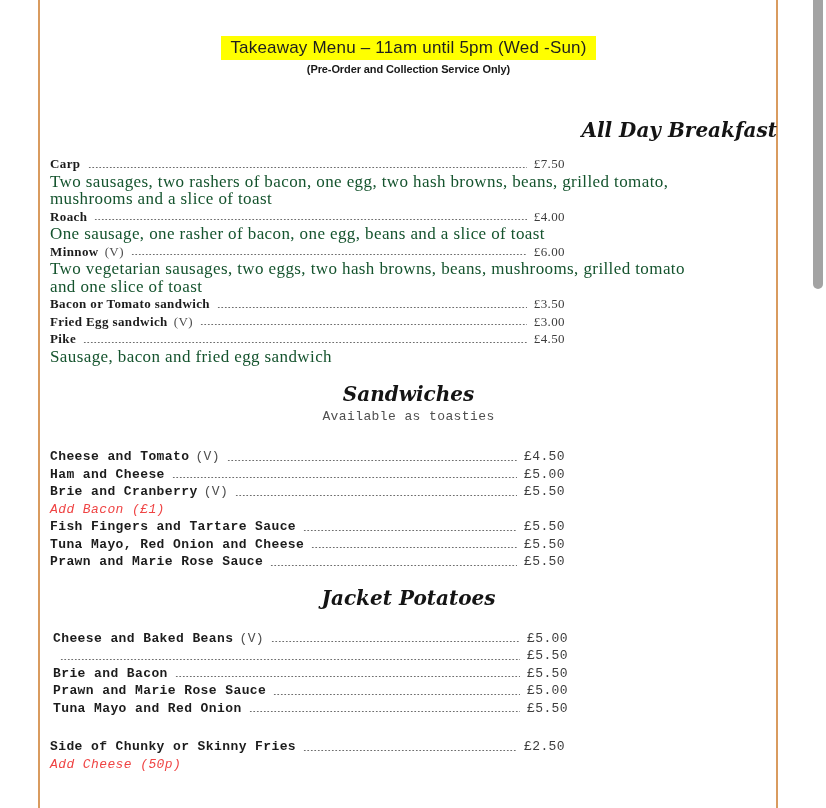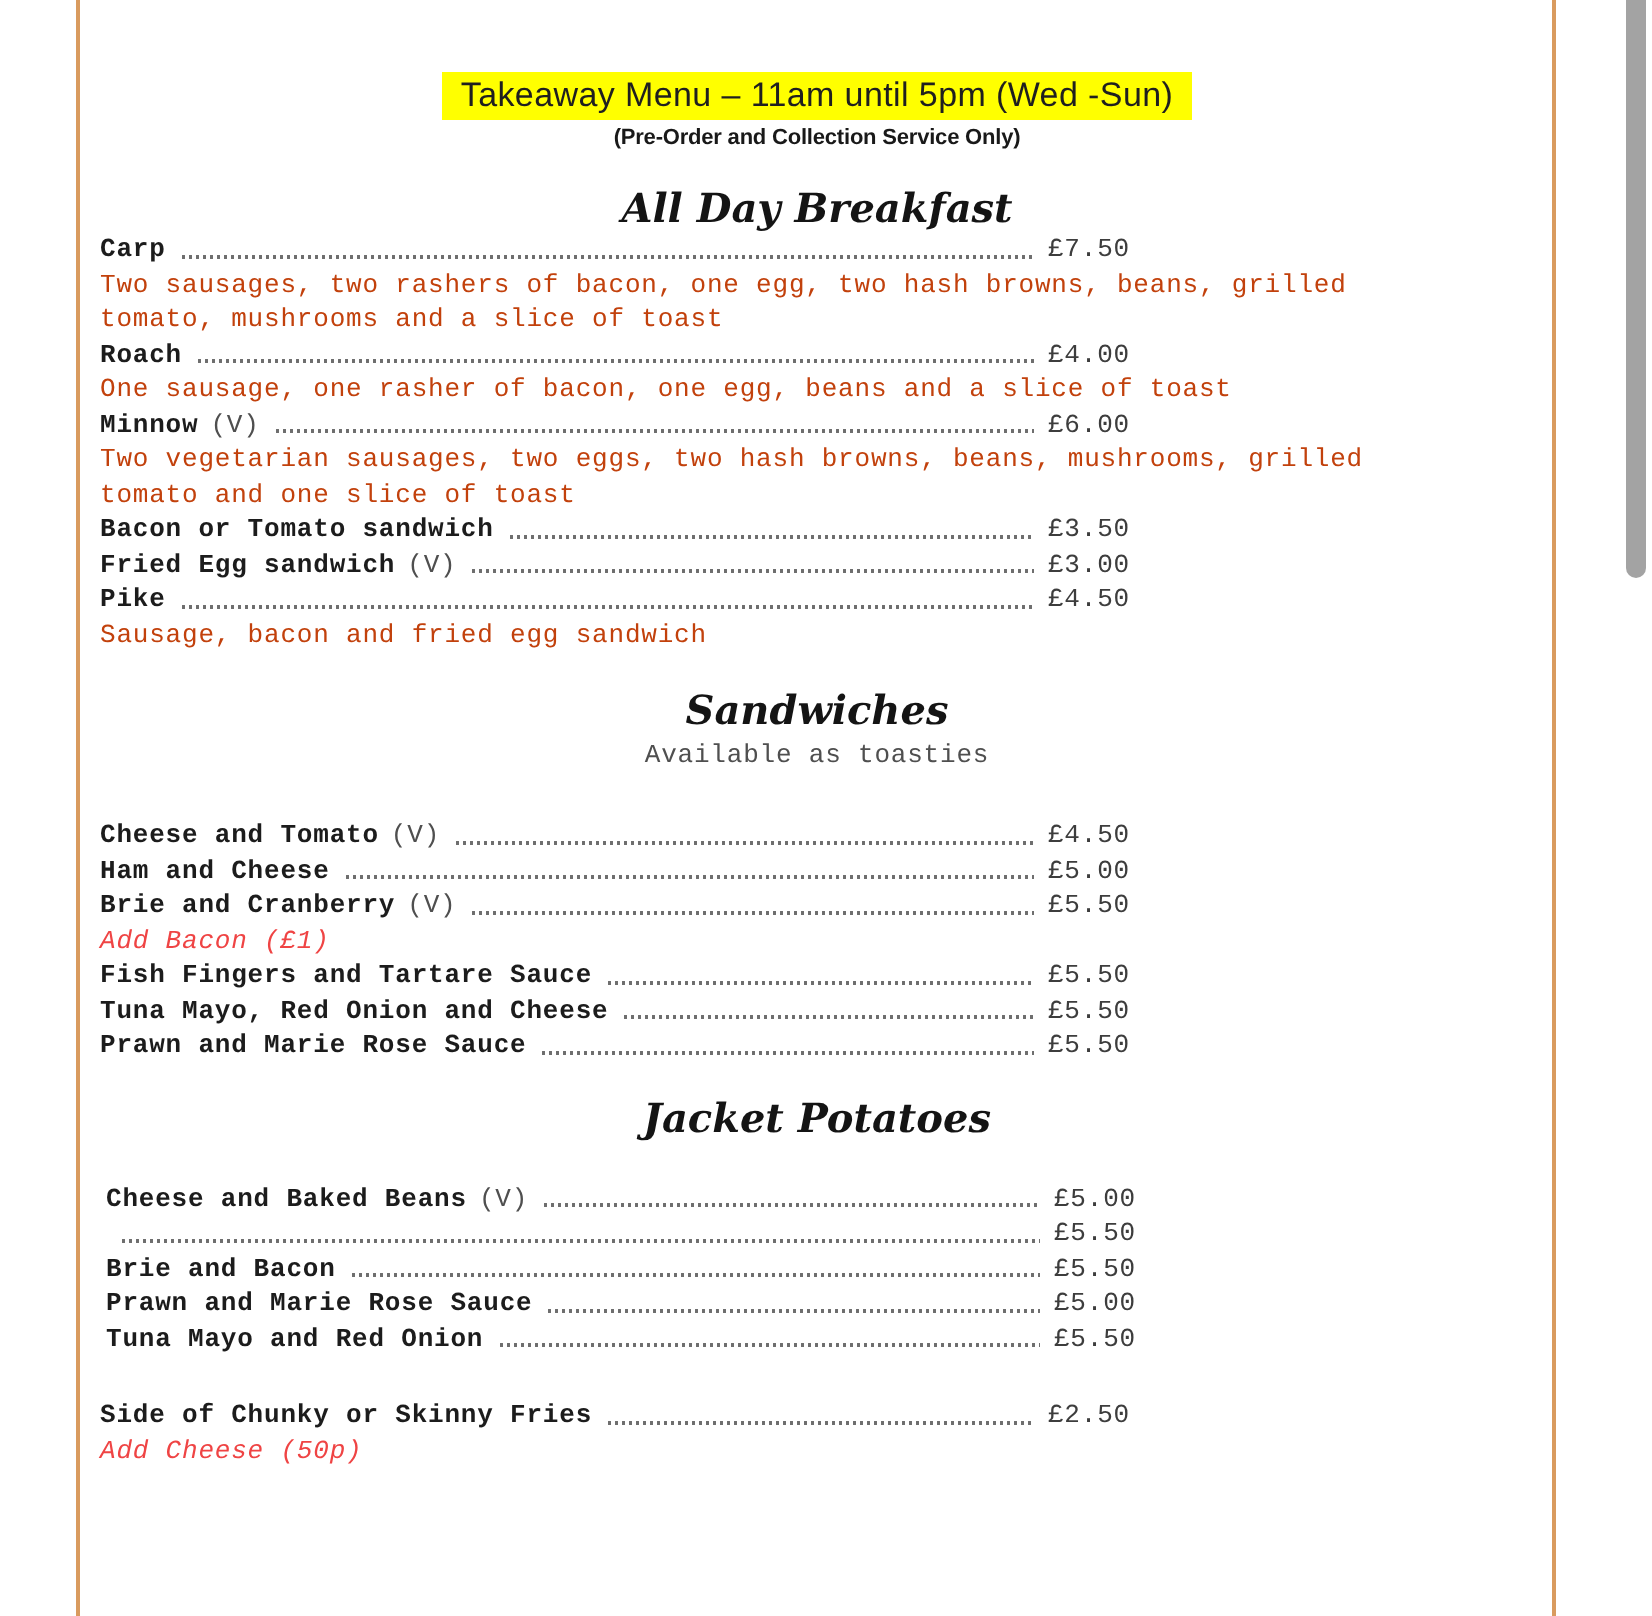--- a/index.html
+++ b/index.html
@@ -33,50 +33,50 @@
     margin-top:3px;text-align:center;
     font-family:"Liberation Sans","DejaVu Sans",sans-serif;
     font-size:11px;font-weight:700;color:#191919;letter-spacing:-0.1px;
   }
   .section-heading{
     text-align:center;
     font-family:"DejaVu Serif","Liberation Serif",serif;
     font-style:italic;font-weight:700;
     font-size:20px;color:#141414;
   }
-  .sec-breakfast .section-heading{margin-top:17px;}
+  .sec-breakfast .section-heading{margin-top:43px;text-align:right;}
   .sec-sandwiches .section-heading{margin-top:17px;}
   .sec-jackets .section-heading{margin-top:15px;}
   .section-note{
     margin-top:3px;text-align:center;
     font-size:13px;color:#4f4f4f;letter-spacing:0.4px;
   }
   .items{padding-left:10px;}
-  .sec-breakfast .items{}
+  .sec-breakfast .items{margin-top:13px;font-family:Liberation Serif, serif;}
   .sec-sandwiches .items{margin-top:24px;}
   .sec-jackets .items{margin-top:20px;padding-left:13px;}
   .sec-sides{margin-top:21px;}
   .menu-row{
     display:flex;align-items:baseline;
     width:515px;
     font-size:13px;line-height:17.5px;letter-spacing:0.4px;
   }
   .item-name{font-weight:700;color:#1c1c1c;white-space:nowrap;}
   .item-tag{color:#4f4f4f;margin-left:6px;white-space:nowrap;}
   .leader{
     flex:1 1 auto;align-self:flex-end;
     height:3px;margin:0 7px 4px 7px;
     background-image:radial-gradient(circle,#6e6e6e 0.9px,transparent 1px);
     background-size:3.5px 3px;background-repeat:repeat-x;background-position:left center;
     min-width:12px;
   }
   .item-price{color:#3d3d3d;white-space:nowrap;text-align:right;}
   .item-desc{
-    width:656px;font-size:13px;line-height:17.5px;
-    letter-spacing:0.4px;color:#c2410c;
+    width:656px;font-size:17px;line-height:17.5px;
+    letter-spacing:0.4px;color:#14532d;
   }
   .item-footnote{
     font-size:13px;line-height:17.5px;letter-spacing:0.4px;
     font-style:italic;color:#ef4444;
   }
 </style>
 </head>
 <body>
 
 <div class="screen" style="--highlight: #ffff00; --page-border: #d99b5f; --scrollbar: #a3a3a3;">

